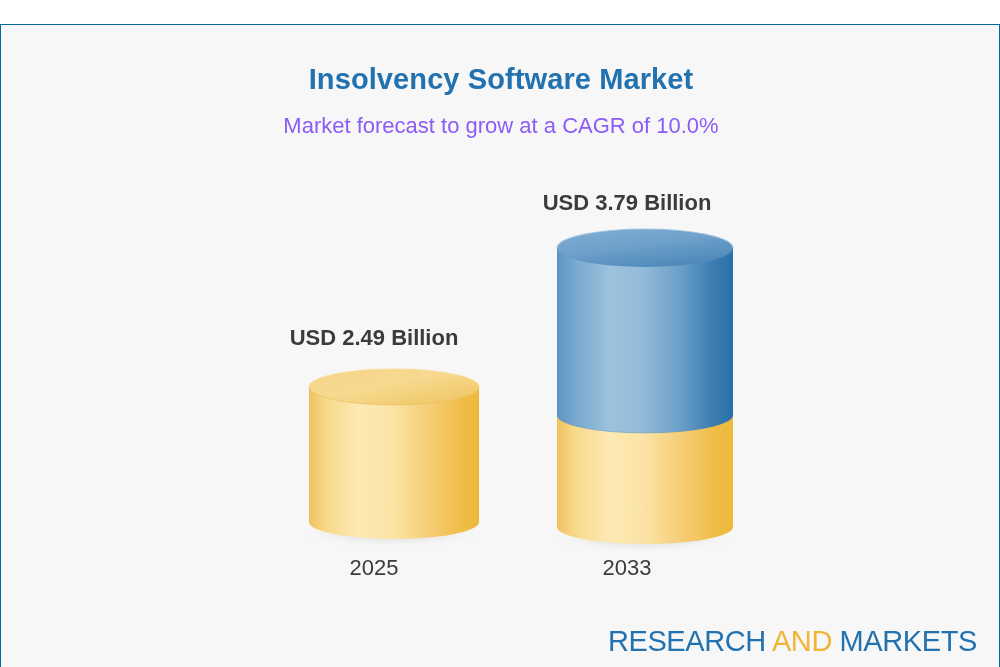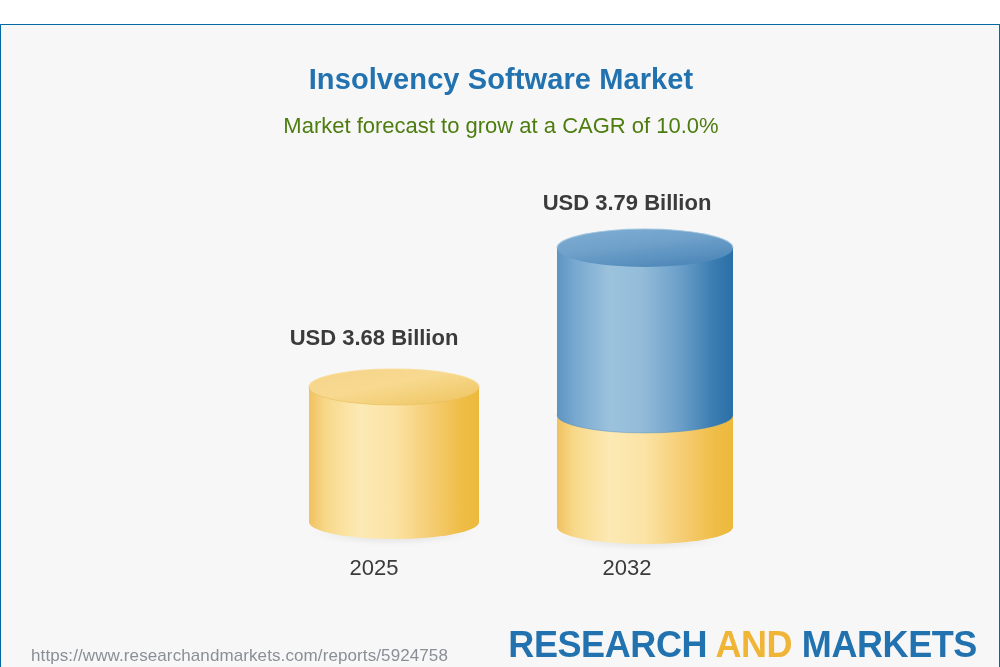--- a/index.html
+++ b/index.html
@@ -38,21 +38,21 @@
     letter-spacing: 0.1px;
   }
   #chart-subtitle {
     position: absolute;
     left: 0;
     top: 88px;
     width: 1000px;
     text-align: center;
     font-size: 22px;
     font-weight: 400;
-    color: #4d7c0f;
+    color: #8b5cf6;
   }
 
   
   #plot-area {
     position: absolute;
     left: 0;
     top: 0;
     width: 1000px;
     height: 600px;
   }
@@ -94,22 +94,22 @@
     letter-spacing: 0.1px;
   }
 
   #logo {
     position: absolute;
     right: 22px;
     top: 601px;
     text-align: right;
   }
   #logo-wordmark {
-    font-size: 36px;
-    font-weight: bold;
+    font-size: 29px;
+    font-weight: normal;
     letter-spacing: -0.4px;
     line-height: 1.05;
     white-space: nowrap;
   }
   .logo-blue { color: #2272b0; }
   .logo-gold { color: #f0b537; }
   #logo-tagline {
     font-size: 12.5px;
     font-weight: bold;
     color: #2272b0;
@@ -124,21 +124,21 @@
 <div id="infographic">
 
   <div id="chart-title">Insolvency Software Market</div>
 
   <div id="chart-subtitle">Market forecast to grow at a CAGR of 10.0%</div>
 
   <div id="plot-area">
 
     <div class="bar-group" style="left:268px; top:290px; width:210px; height:260px;">
 
-      <div class="value-label" style="left:0; top:10px; width:210px;">USD 3.68 Billion</div>
+      <div class="value-label" style="left:0; top:10px; width:210px;">USD 2.49 Billion</div>
 
       <svg class="cylinder-svg" style="left:20px; top:46px;" width="190" height="190" viewBox="0 0 190 190">
         <defs>
           <linearGradient id="goldBody1" x1="0" y1="0" x2="1" y2="0">
             <stop offset="0" stop-color="#f0c160"></stop>
             <stop offset="0.10" stop-color="#f8d98a"></stop>
             <stop offset="0.30" stop-color="#fce9b4"></stop>
             <stop offset="0.50" stop-color="#fbe3a4"></stop>
             <stop offset="0.72" stop-color="#f5cc72"></stop>
             <stop offset="0.90" stop-color="#efbd46"></stop>
@@ -212,26 +212,25 @@
 
         <path d="M 20 23 L 20 190 A 88 18 0 0 0 196 190 L 196 23 Z" fill="url(#blueBody2)"></path>
 
         <ellipse cx="108" cy="23" rx="88" ry="19" fill="url(#blueTop2)"></ellipse>
 
         <path d="M 20 23 A 88 19 0 0 1 196 23" fill="none" stroke="#9ec4e0" stroke-width="1.2" opacity="0.9"></path>
 
         <path d="M 20 190 A 88 18 0 0 0 196 190" fill="none" stroke="#4b86b7" stroke-width="0.8" opacity="0.45"></path>
       </svg>
 
-      <div class="category-label" style="left:0; top:375px; width:212px;">2032</div>
+      <div class="category-label" style="left:0; top:375px; width:212px;">2033</div>
     </div>
 
   </div>
 
-  <div id="footer-url">https://www.researchandmarkets.com/reports/5924758</div>
 
   <div id="logo">
     <div id="logo-wordmark">
       <span class="logo-blue">RESEARCH </span><span class="logo-gold">AND</span><span class="logo-blue"> MARKETS</span>
     </div>
   </div>
 
 </div>
 
 </body></html>

